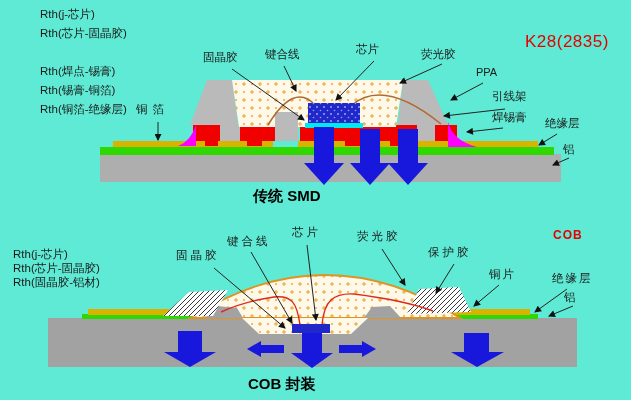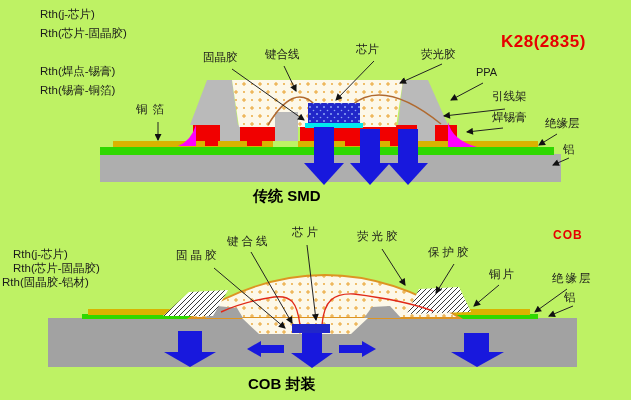--- a/index.html
+++ b/index.html
@@ -1,23 +1,23 @@
 <!DOCTYPE html>
 <html style="--badge-red: #e60000; --aluminum-gray: #aeaeae; --aluminum-gray-dark: #a2a2a2; --ppa-gray: #bababa; --insulation-green: #2fd800; --copper-yellow: #d9b300; --lead-frame-red: #f10000; --solder-magenta: #ff00ff; --heat-arrow-blue: #1818dd; --die-attach-cyan: #00e8f0; --chip-blue: #2127c9; --chip-dot-blue: #8fa8f5; --phosphor-cream: #fdf8e8; --phosphor-dot-orange: #e9a22e; --dome-outline-orange: #dd9422; --wire-brown: #b06a30; --wire-red: #e02818; --hatch-black: #222222;"><head>
 <meta charset="utf-8">
 <style>
   html,body{margin:0;padding:0;background:#ffffff;}
-  .stage{position:relative;width:631px;height:400px;background:#bef264;overflow:hidden;
+  .stage{position:relative;width:631px;height:400px;background:#5eead4;overflow:hidden;
          font-family:"Liberation Sans","DejaVu Sans",sans-serif;}
   .stage svg{position:absolute;left:0;top:0;}
   .lbl{position:absolute;z-index:2;color:#1a1a1a;font-size:11.5px;line-height:13px;white-space:nowrap;}
   .lbl-sp5{letter-spacing:5px;}
   .lbl-sp3{letter-spacing:3px;}
   .lbl-sp2{letter-spacing:2px;}
-  .badge{font-weight:bold;color:var(--badge-red);font-size:17px;letter-spacing:0.5px;}
+  .badge{font-weight:normal;color:var(--badge-red);font-size:17px;letter-spacing:0.5px;margin-left:24px;}
   .badge-cob{font-weight:bold;color:var(--badge-red);font-size:12px;letter-spacing:1px;}
   .caption{font-weight:bold;font-size:15px;color:#000;text-align:center;}
   .rth{font-size:11.5px;}
   .ppa-lbl{font-size:11px;}
 </style>
 </head>
 <body>
 
 <div class="stage">
 
@@ -148,37 +148,38 @@
       <line x1="567" y1="289" x2="535" y2="312" marker-end="url(#ah)"></line>
       <line x1="573" y1="306" x2="549" y2="316" marker-end="url(#ah)"></line>
     </g>
   </g>
 </svg>
 
   <div class="lbl rth" style="left:40px;top:8px">Rth(j-芯片)</div>
   <div class="lbl rth" style="left:40px;top:27px">Rth(芯片-固晶胶)</div>
   <div class="lbl rth" style="left:40px;top:65px">Rth(焊点-锡膏)</div>
   <div class="lbl rth" style="left:40px;top:84px">Rth(锡膏-铜箔)</div>
+  <div class="lbl rth" style="left:40px;top:103px">Rth(铜箔-绝缘层)</div>
 
   <div class="lbl lbl-sp5" style="left:136px;top:103px">铜箔</div>
   <div class="lbl" style="left:203px;top:51px">固晶胶</div>
   <div class="lbl" style="left:265px;top:48px">键合线</div>
   <div class="lbl" style="left:356px;top:43px">芯片</div>
   <div class="lbl" style="left:421px;top:48px">荧光胶</div>
   <div class="lbl badge" style="left:501px;top:35px">K28(2835)</div>
   <div class="lbl ppa-lbl" style="left:476px;top:66px">PPA</div>
   <div class="lbl" style="left:492px;top:90px">引线架</div>
   <div class="lbl" style="left:492px;top:111px">焊锡膏</div>
   <div class="lbl" style="left:545px;top:117px">绝缘层</div>
   <div class="lbl" style="left:563px;top:143px">铝</div>
   <div class="lbl caption" style="left:253px;top:189px">传统 SMD</div>
 
   <div class="lbl rth" style="left:13px;top:248px">Rth(j-芯片)</div>
   <div class="lbl rth" style="left:13px;top:262px">Rth(芯片-固晶胶)</div>
-  <div class="lbl rth" style="left:2px;top:276px">Rth(固晶胶-铝材)</div>
+  <div class="lbl rth" style="left:13px;top:276px">Rth(固晶胶-铝材)</div>
 
   <div class="lbl lbl-sp3" style="left:176px;top:249px">固晶胶</div>
   <div class="lbl lbl-sp3" style="left:227px;top:235px">键合线</div>
   <div class="lbl lbl-sp3" style="left:292px;top:226px">芯片</div>
   <div class="lbl lbl-sp3" style="left:357px;top:230px">荧光胶</div>
   <div class="lbl lbl-sp3" style="left:428px;top:246px">保护胶</div>
   <div class="lbl lbl-sp2" style="left:489px;top:268px">铜片</div>
   <div class="lbl lbl-sp2" style="left:552px;top:272px">绝缘层</div>
   <div class="lbl" style="left:564px;top:291px">铝</div>
   <div class="lbl badge-cob" style="left:553px;top:229px">COB</div>

